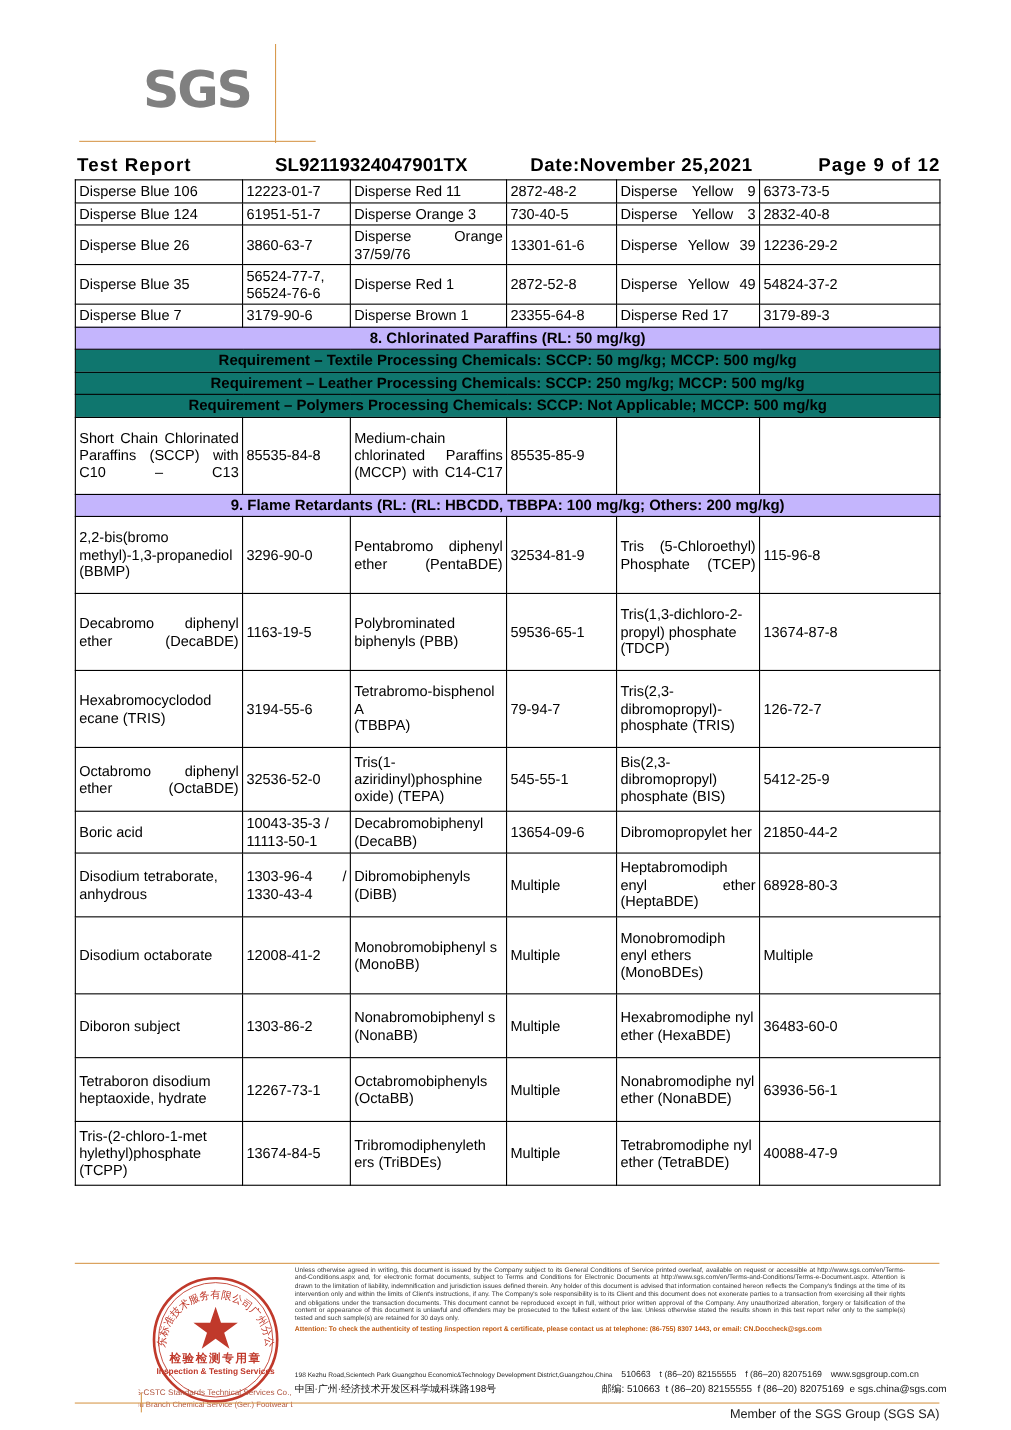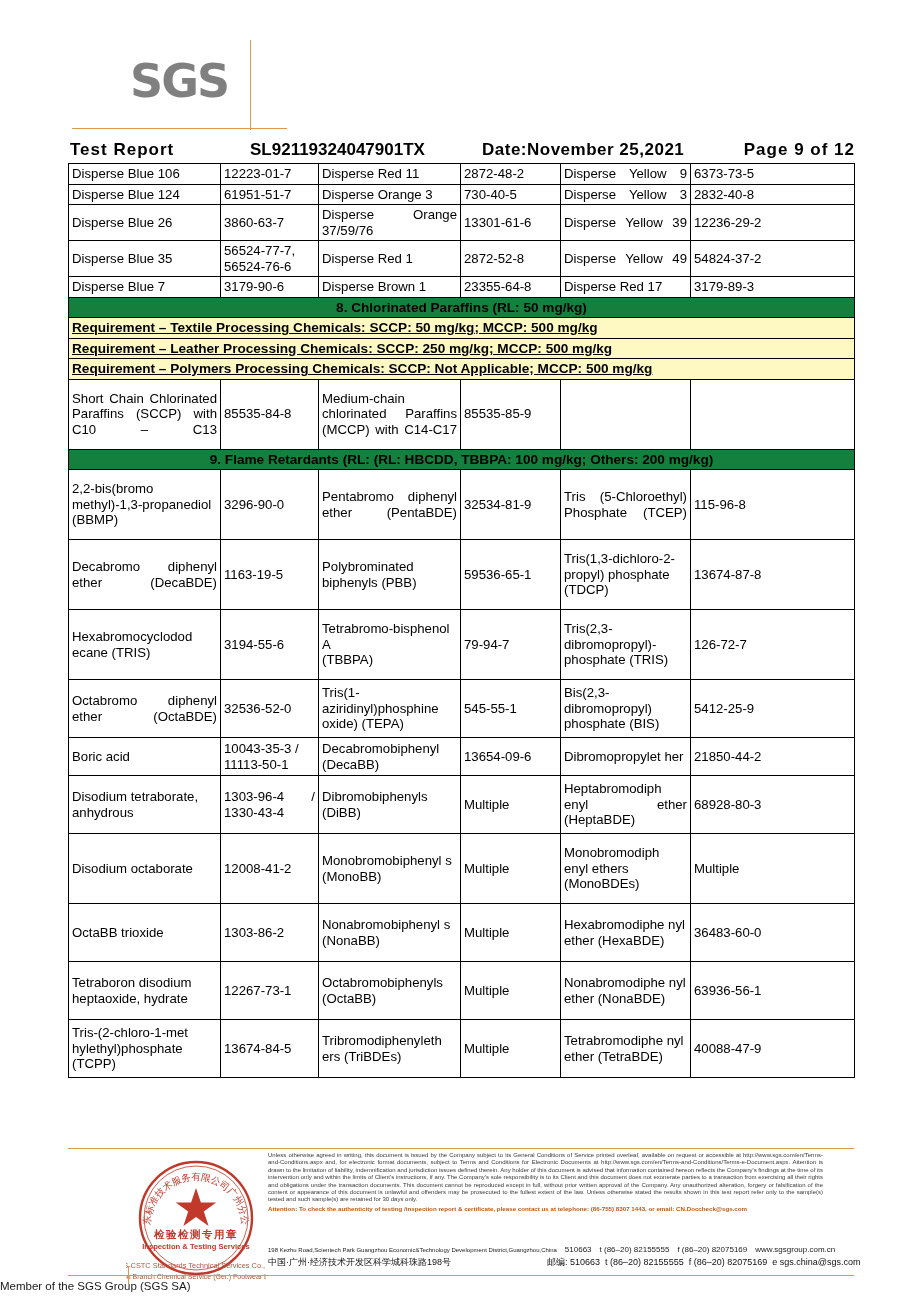--- a/index.html
+++ b/index.html
@@ -86,37 +86,36 @@
     vertical-align: middle;
     line-height: 15.5px;
     word-wrap: break-word;
     hyphens: none;
   }
   td.just {
     text-align: justify;
     text-align-last: justify;
   }
   td.sect {
-    background: #15803d;
+    background: #c4b5fd;
     text-align: center;
     font-weight: bold;
     font-size: 13.6px;
     padding: 2px 2px;
     line-height: 17px;
     border-top: 2px solid #000;
     border-bottom: 1px solid #000;
   }
   td.req {
-    background: #fef9c3;
-    text-align: left;
+    background: #0f766e;
+    text-align: center;
     font-weight: bold;
     font-size: 13.6px;
     padding: 2px 2px;
     line-height: 17px;
-    text-decoration: underline;
   }
   .tall  { height: 38px; }
   .tall2 { height: 58px; }
   .tall3 { height: 70px; }
 
   
   .footer {
     position: absolute;
     left: 0;
     top: 1148px;
@@ -195,20 +194,21 @@
     top: 118px;
     width: 1px;
     height: 18px;
     background: #d89a4e;
   }
   .member {
     position: absolute;
     left: 0;
     top: 132px;
     width: 854px;
+    text-align: right;
     font-size: 11.5px;
     color: #1a1a1a;
   }
 </style>
 </head>
 <body>
 
 <div class="page">
 
   <div class="logo-wrap">
@@ -351,21 +351,21 @@
       </tr>
       <tr class="tall3">
         <td>Disodium octaborate</td>
         <td>12008-41-2</td>
         <td>Monobromobiphenyl s (MonoBB)</td>
         <td>Multiple</td>
         <td>Monobromodiph enyl ethers (MonoBDEs)</td>
         <td>Multiple</td>
       </tr>
       <tr class="tall2">
-        <td>OctaBB trioxide</td>
+        <td>Diboron subject</td>
         <td>1303-86-2</td>
         <td>Nonabromobiphenyl s (NonaBB)</td>
         <td>Multiple</td>
         <td>Hexabromodiphe nyl ether (HexaBDE)</td>
         <td>36483-60-0</td>
       </tr>
       <tr class="tall2">
         <td>Tetraboron disodium heptaoxide, hydrate</td>
         <td>12267-73-1</td>
         <td>Octabromobiphenyls (OctaBB)</td>

